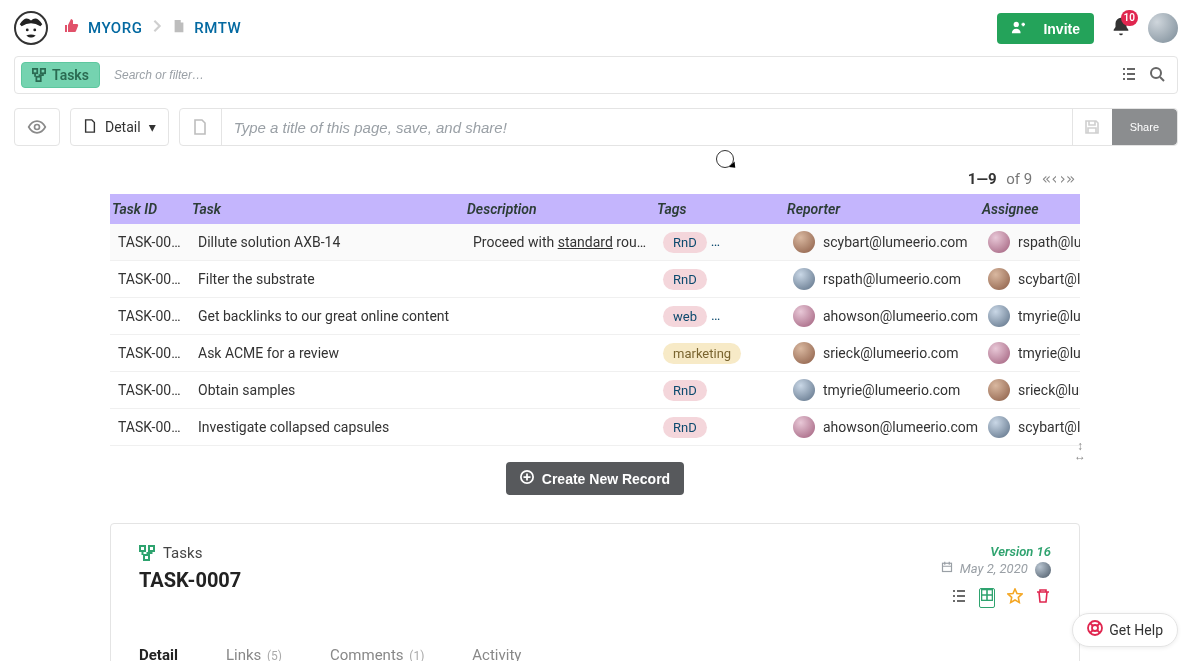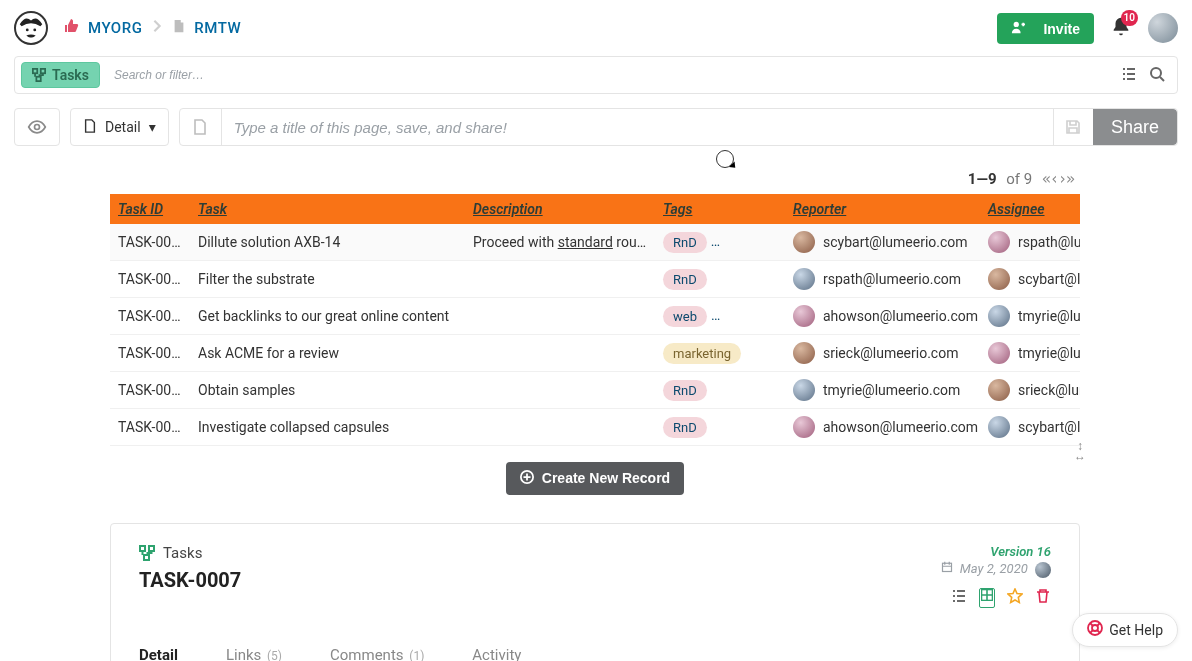--- a/index.html
+++ b/index.html
@@ -31,43 +31,43 @@
 
 
 .title-row { display: flex; align-items: stretch; gap: 10px; margin: 14px 14px 0; }
 .eye-btn { width: 46px; border: 1px solid #e4e4e4; border-radius: 4px; display: flex; align-items: center; justify-content: center; color: #8a8a8a; cursor: pointer; }
 .detail-btn { border: 1px solid #e4e4e4; border-radius: 4px; padding: 0 12px; display: flex; align-items: center; gap: 8px; cursor: pointer; color: #333; font-size: 14px; }
 .title-group { flex: 1; display: flex; border: 1px solid #e4e4e4; border-radius: 4px; overflow: hidden; height: 38px; }
 .title-icon { width: 42px; display: flex; align-items: center; justify-content: center; color: #bdbdbd; border-right: 1px solid #e4e4e4; }
 .title-input { flex: 1; border: none; outline: none; padding: 0 12px; font-size: 15px; font-style: italic; color: #9aa0a6; }
 .title-input::placeholder { color: #9aa0a6; }
 .save-icon { width: 40px; display: flex; align-items: center; justify-content: center; border-left: 1px solid #e4e4e4; color: #cfcfcf; }
-.share-btn { background: #8b8d8f; color: #fff; border: none; padding: 0 18px; font-size: 18px; border-radius: 0 4px 4px 0; cursor: pointer; }
+.share-btn { background: #8b8d8f; color: #fff; border: none; padding: 0 18px; font-size: 11px; border-radius: 0 4px 4px 0; cursor: pointer; }
 
 
 .table-wrap { margin: 20px 0 0 110px; width: 970px; position: relative; }
 .pager { text-align: right; padding: 4px 6px 6px; font-size: 15px; color: #333; }
 .pager .strong { font-weight: 700; }
 .pager .muted { color: #777; margin: 0 2px 0 6px; }
 .pager .arrows { color: #888; margin-left: 4px; letter-spacing: -1px; font-family: monospace; }
 
 table.tasks { width: 100%; border-collapse: collapse; table-layout: fixed; }
-table.tasks thead th { background: #f97316; color: #2d3d37; font-style: italic; font-weight: 600; text-align: left; padding: 7px 8px; font-size: 14px; text-decoration: underline; }
+table.tasks thead th { background: #c4b5fd; color: #2d3d37; font-style: italic; font-weight: 600; text-align: left; padding: 7px 2px; font-size: 14px; }
 table.tasks tbody td { padding: 7px 8px; border-bottom: 1px solid #f0f0f0; vertical-align: middle; font-size: 14px; color: #333; white-space: nowrap; overflow: hidden; text-overflow: ellipsis; }
 table.tasks tbody tr:first-child { background: #fafafa; }
 .underline { text-decoration: underline; }
 .tag { display: inline-block; padding: 3px 10px; border-radius: 12px; font-size: 13px; margin-right: 4px; }
 .tag-pink { background: #f4d6db; color: #0c4a6e; }
 .tag-yellow { background: #f7eac7; color: #7a6530; }
 .person { display: flex; align-items: center; gap: 8px; }
 .person .av { width: 22px; height: 22px; border-radius: 50%; background: radial-gradient(circle at 35% 30%, #d9b8a0, #8a5b44); flex: none; }
 .person .av.b { background: radial-gradient(circle at 35% 30%, #c9d7e6, #5a6e84); }
 .person .av.c { background: radial-gradient(circle at 35% 30%, #e8c8d7, #a05d7b); }
 
-.create-btn { display: inline-flex; gap: 8px; background: #57595c; color: #fff; border: none; border-radius: 4px; padding: 8px 14px; font-size: 14px; font-weight: 600; cursor: pointer; margin: 16px auto 0; }
+.create-btn { display: inline-flex; align-items: center; gap: 8px; background: #57595c; color: #fff; border: none; border-radius: 4px; padding: 8px 14px; font-size: 14px; font-weight: 600; cursor: pointer; margin: 16px auto 0; }
 .create-row { text-align: center; }
 
 .resize-ind { position: absolute; right: -6px; bottom: 34px; color: #888; font-size: 12px; line-height: 10px; text-align: center; }
 
 
 .detail-panel { margin: 28px 0 0 110px; width: 970px; border: 1px solid #e4e4e4; border-radius: 4px; padding: 20px 28px 0; }
 .dp-head { display: flex; justify-content: space-between; align-items: flex-start; }
 .dp-left .tasks-lbl { display: flex; align-items: center; gap: 8px; color: #444; font-size: 15px; }
 .dp-left .tasks-lbl .sq { color: #2fa36f; }
 .dp-left h2 { font-size: 20px; font-weight: 700; margin-top: 6px; color: #222; }

